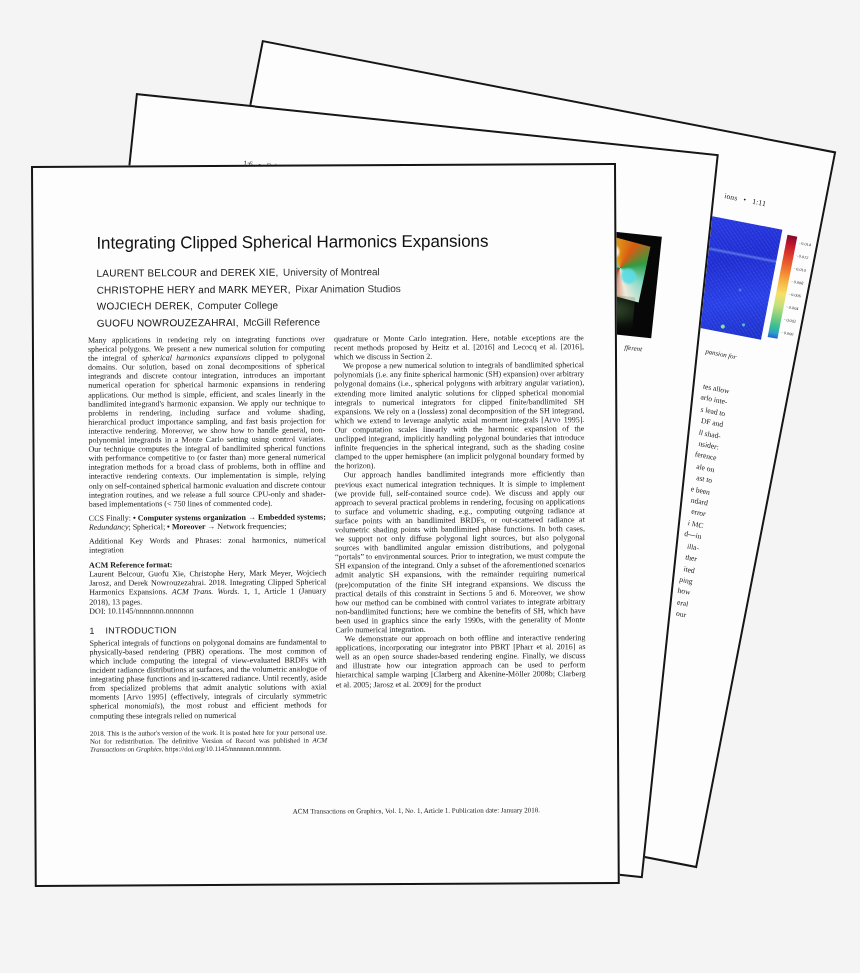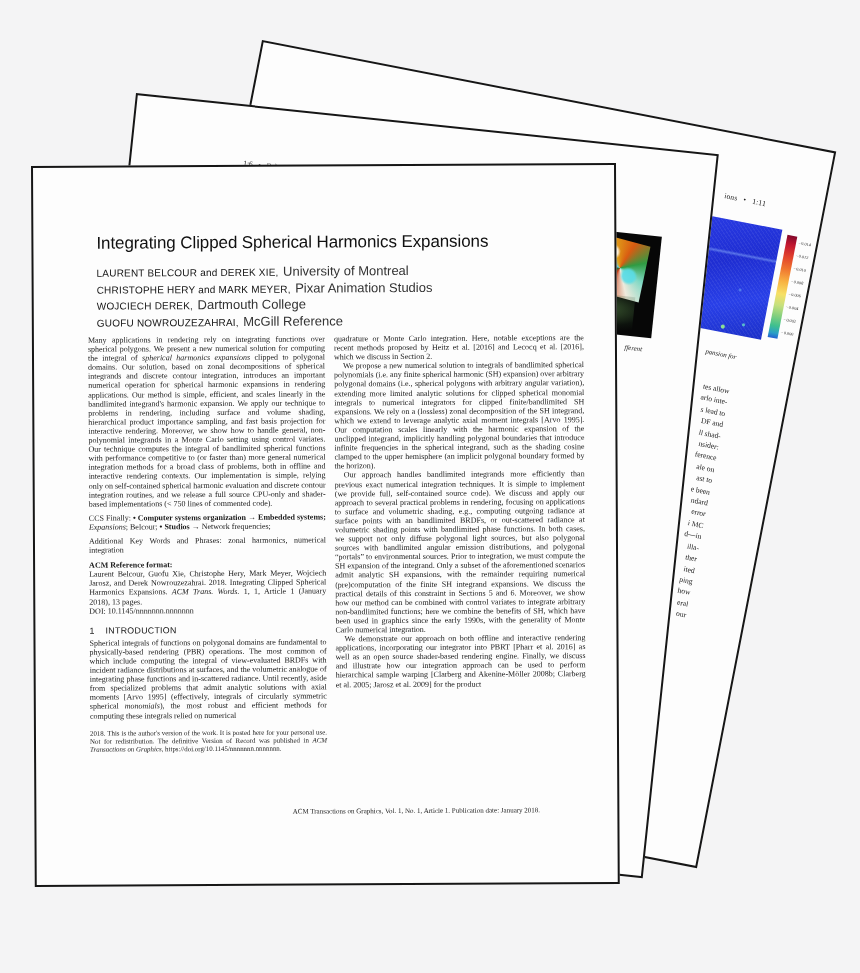--- a/index.html
+++ b/index.html
@@ -65,21 +65,21 @@
   .p2-frags div { line-height:11px; white-space:pre; }
 
   
   .p1-title { left:63px; top:66px; width:470px;
     font-family:"Liberation Sans","DejaVu Sans",sans-serif;
     font-size:17px; color:#101010; letter-spacing:-.1px; }
   .p1-authors { left:63px; top:97px; width:480px;
     font-family:"Liberation Sans","DejaVu Sans",sans-serif; color:#141414; }
   .p1-authors .author-line { line-height:14.5px; }
   .p1-authors .a-name { font-size:10px; letter-spacing:.2px; }
-  .p1-authors .a-aff { font-size:13px; color:#333; }
+  .p1-authors .a-aff { font-size:10px; color:#333; }
   .p1-cols { left:54px; top:168px; width:496px; display:flex; gap:9px;
     font-size:8px; line-height:9.1px; text-align:justify; color:#1a1a1a; }
   .colL { width:237px; } .colR { width:250px; height:470px; overflow:hidden; }
   .p1-cols p { margin:0; }
   .m5 { margin-top:5px !important; } .m6 { margin-top:6px !important; }
   .indent { text-indent:9px; }
   .refh { font-weight:bold; }
   .sec1 { margin-top:11px !important;
     font-family:"Liberation Sans","DejaVu Sans",sans-serif;
     font-size:8.8px; letter-spacing:.3px; color:#111; white-space:pre; }
@@ -161,32 +161,32 @@
       <div class="author-line">
         <span class="a-name">LAURENT BELCOUR and DEREK XIE,</span>
         <span class="a-aff">University of Montreal</span>
       </div>
       <div class="author-line">
         <span class="a-name">CHRISTOPHE HERY and MARK MEYER,</span>
         <span class="a-aff">Pixar Animation Studios</span>
       </div>
       <div class="author-line">
         <span class="a-name">WOJCIECH DEREK,</span>
-        <span class="a-aff">Dartmouth College</span>
+        <span class="a-aff">Computer College</span>
       </div>
       <div class="author-line">
         <span class="a-name">GUOFU NOWROUZEZAHRAI,</span>
         <span class="a-aff">McGill Reference</span>
       </div>
     </div>
 
     <div class="abs p1-cols">
       <div class="colL">
         <p><span>Many applications in rendering rely on integrating functions over spherical polygons. We present a new numerical solution for computing the integral of </span><i>spherical harmonics expansions</i><span> clipped to polygonal domains. Our solution, based on zonal decompositions of spherical integrands and discrete contour integration, introduces an important numerical operation for spherical harmonic expansions in rendering applications. Our method is simple, efficient, and scales linearly in the bandlimited integrand's harmonic expansion. We apply our technique to problems in rendering, including surface and volume shading, hierarchical product importance sampling, and fast basis projection for interactive rendering. Moreover, we show how to handle general, non-polynomial integrands in a Monte Carlo setting using control variates. Our technique computes the integral of bandlimited spherical functions with performance competitive to (or faster than) more general numerical integration methods for a broad class of problems, both in offline and interactive rendering contexts. Our implementation is simple, relying only on self-contained spherical harmonic evaluation and discrete contour integration routines, and we release a full source CPU-only and shader-based implementations (&lt; 750 lines of commented code).</span></p>
-        <p class="m5"><span>CCS Finally: </span><b>• Computer systems organization → Embedded systems; </b><i>Expansions</i><span>; Belcour; </span><b>• Studios → </b><span>Network frequencies;</span></p>
+        <p class="m5"><span>CCS Finally: </span><b>• Computer systems organization → Embedded systems; </b><i>Redundancy</i><span>; Spherical; </span><b>• Moreover → </b><span>Network frequencies;</span></p>
         <p class="m5">Additional Key Words and Phrases: zonal harmonics, numerical integration</p>
         <p class="m6 refh">ACM Reference format:</p>
         <p><span>Laurent Belcour, Guofu Xie, Christophe Hery, Mark Meyer, Wojciech Jarosz, and Derek Nowrouzezahrai. 2018. Integrating Clipped Spherical Harmonics Expansions. </span><i>ACM Trans. Words.</i><span> 1, 1, Article 1 (January 2018), 13 pages.</span></p>
         <p>DOI: 10.1145/nnnnnnn.nnnnnnn</p>
         <p class="sec1">1    INTRODUCTION</p>
         <p class="intro"><span>Spherical integrals of functions on polygonal domains are fundamental to physically-based rendering (PBR) operations. The most common of which include computing the integral of view-evaluated BRDFs with incident radiance distributions at surfaces, and the volumetric analogue of integrating phase functions and in-scattered radiance. Until recently, aside from specialized problems that admit analytic solutions with axial moments [Arvo 1995] (effectively, integrals of circularly symmetric spherical </span><i>monomials</i><span>), the most robust and efficient methods for computing these integrals relied on numerical</span></p>
         <p class="footnote"><span>2018. This is the author's version of the work. It is posted here for your personal use. Not for redistribution. The definitive Version of Record was published in </span><i>ACM Transactions on Graphics</i><span>, https://doi.org/10.1145/nnnnnnn.nnnnnnn.</span></p>
       </div>
       <div class="colR">
         <p>quadrature or Monte Carlo integration. Here, notable exceptions are the recent methods proposed by Heitz et al. [2016] and Lecocq et al. [2016], which we discuss in Section 2.</p>

